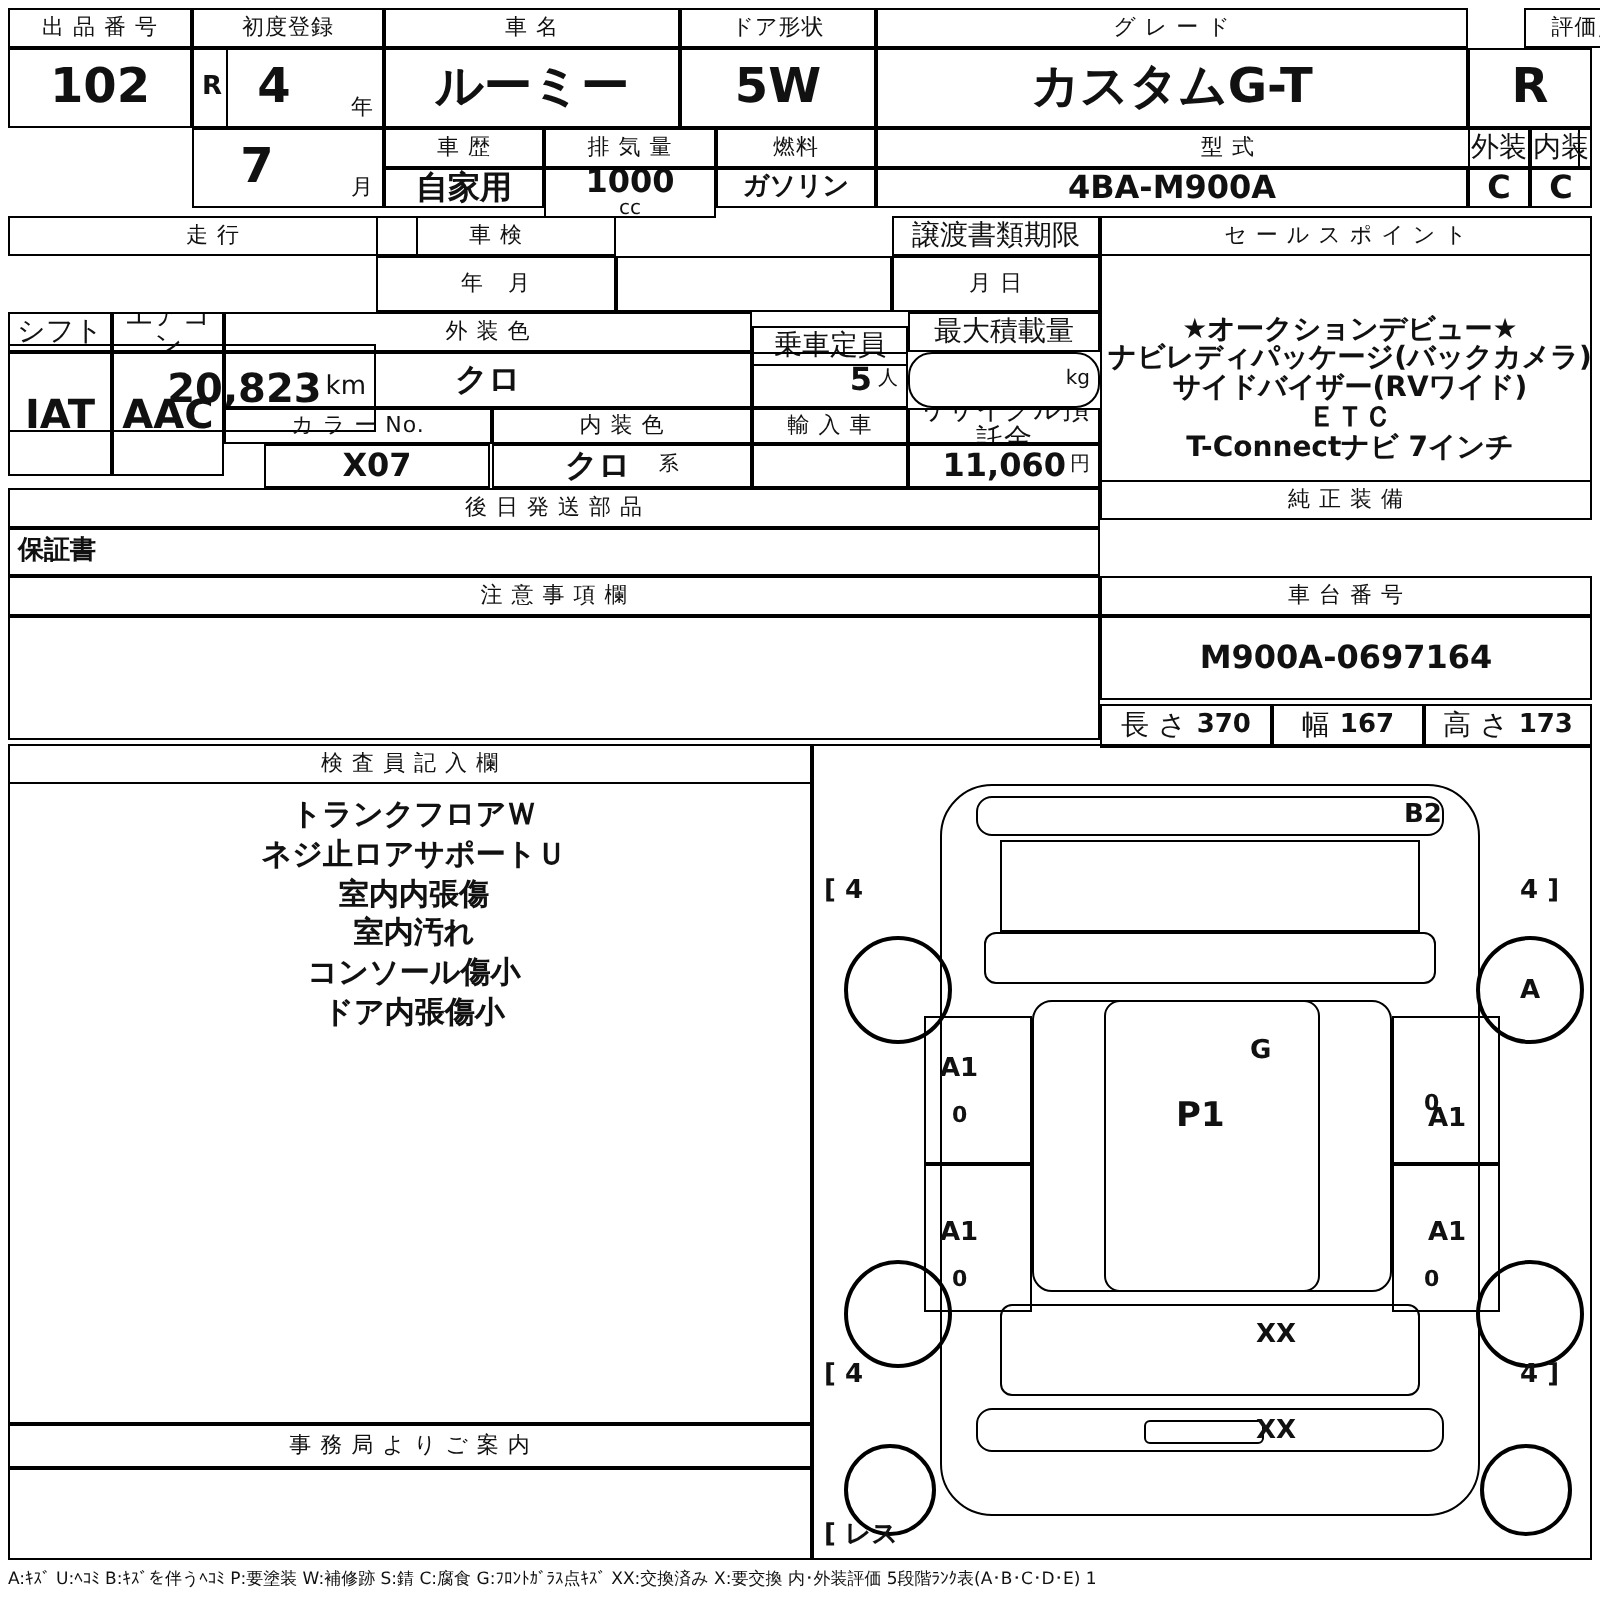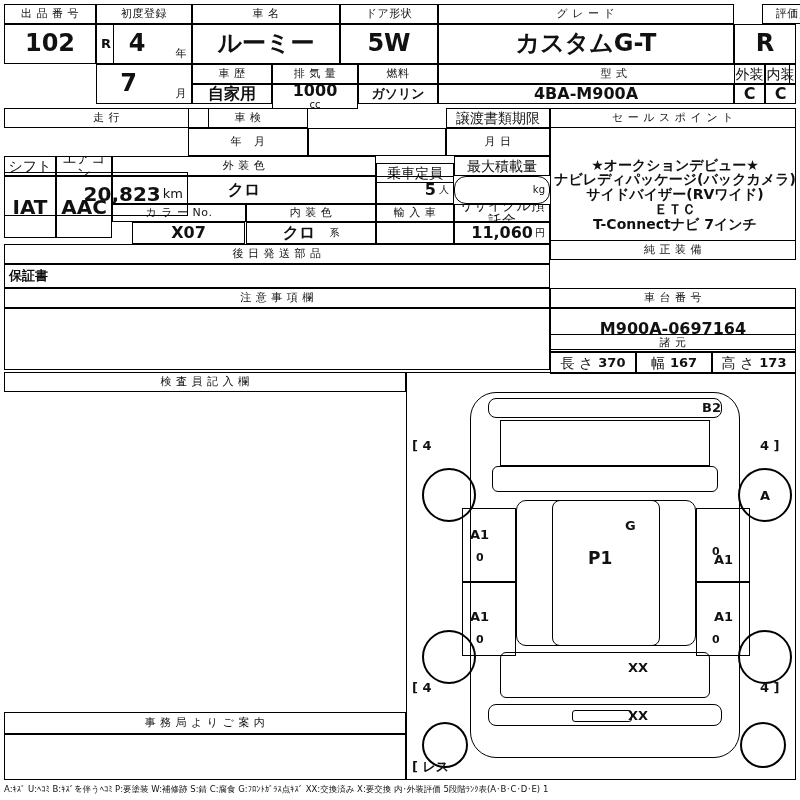--- a/index.html
+++ b/index.html
@@ -135,35 +135,42 @@
   <div class="bx lbl" style="left:4px;top:244px;width:546px;height:20px;">後 日 発 送 部 品</div>
   <div class="bx left val-s" style="left:4px;top:264px;width:546px;height:24px;">保証書</div>
 
   <div class="bx lbl" style="left:550px;top:240px;width:246px;height:20px;">純 正 装 備</div>
 
   <div class="bx lbl" style="left:4px;top:288px;width:546px;height:20px;">注 意 事 項 欄</div>
   <div class="bx left" style="left:4px;top:308px;width:546px;height:62px;"></div>
 
   <div class="bx lbl" style="left:550px;top:288px;width:246px;height:20px;">車 台 番 号</div>
   <div class="bx val-m" style="left:550px;top:308px;width:246px;height:42px;">M900A-0697164</div>
-  <div class="bx lbl" style="left:550px;top:334px;width:246px;height:18px;">諸 元</div>
   <div class="bx" style="left:550px;top:352px;width:86px;height:22px;">
     <span class="lbl-s">長 さ</span>
       <span class="val-s" style="margin-left:5px;">370</span>
   </div>
   <div class="bx" style="left:636px;top:352px;width:76px;height:22px;">
     <span class="lbl-s">幅</span>
       <span class="val-s" style="margin-left:5px;">167</span>
   </div>
   <div class="bx" style="left:712px;top:352px;width:84px;height:22px;">
     <span class="lbl-s">高 さ</span>
       <span class="val-s" style="margin-left:5px;">173</span>
   </div>
 
   <div class="bx lbl" style="left:4px;top:372px;width:402px;height:20px;">検 査 員 記 入 欄</div>
+  <div class="bx col left" style="left:4px;top:392px;width:402px;height:320px;border-top:none;padding-top:6px;justify-content:flex-start;">
+    <div class="note-line" style="margin:2px 0;">トランクフロアＷ</div>
+    <div class="note-line" style="margin:2px 0;">ネジ止ロアサポートＵ</div>
+    <div class="note-line" style="margin:2px 0;">室内内張傷</div>
+    <div class="note-line" style="margin:2px 0;">室内汚れ</div>
+    <div class="note-line" style="margin:2px 0;">コンソール傷小</div>
+    <div class="note-line" style="margin:2px 0;">ドア内張傷小</div>
+  </div>
 
   <div class="bx lbl" style="left:4px;top:712px;width:402px;height:22px;">事 務 局 よ り ご 案 内</div>
   <div class="bx left" style="left:4px;top:734px;width:402px;height:46px;"></div>
 
   <div class="bx" style="left:406px;top:372px;width:390px;height:408px;"></div>
 
   <div class="dline" style="left:470px;top:392px;width:270px;height:366px;border-radius:26px;"></div>
 
   <div class="dline" style="left:488px;top:398px;width:234px;height:20px;border-radius:8px;"></div>
 

